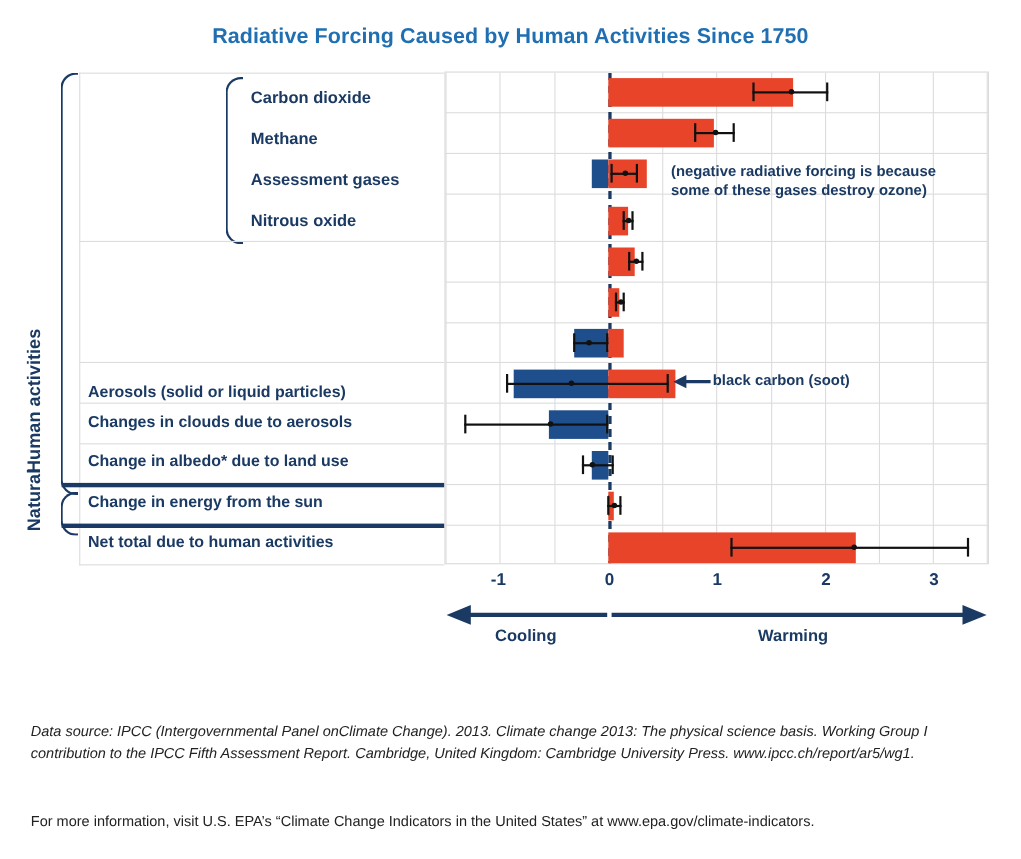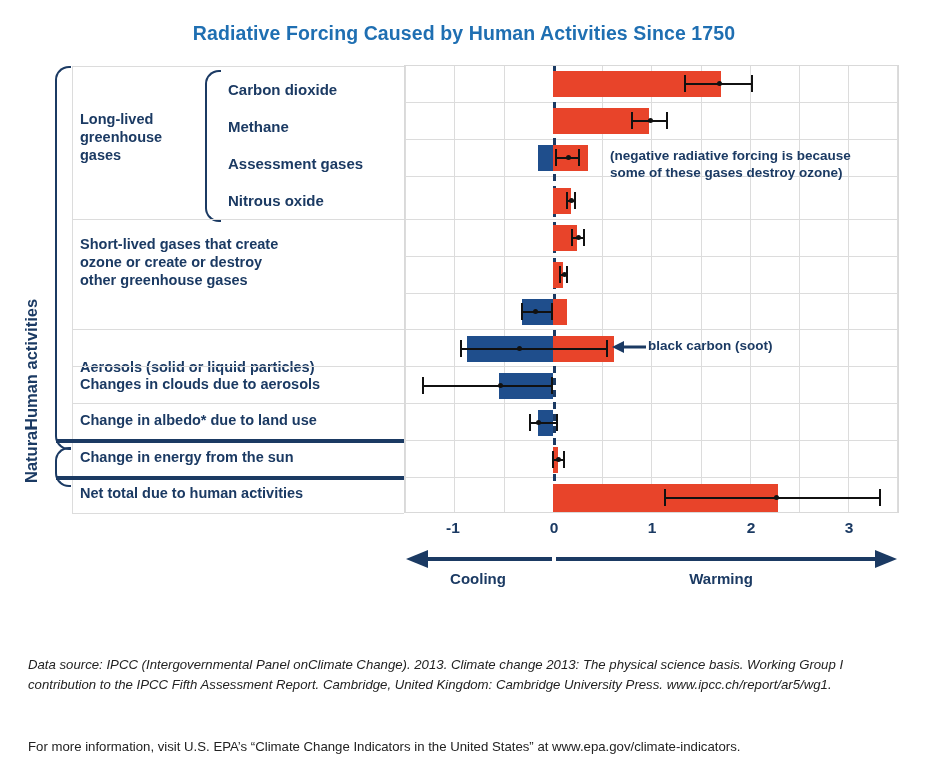--- a/index.html
+++ b/index.html
@@ -59,27 +59,21 @@
 
   <div class="vlabel" style="left:22px;top:430px;">Human activities</div>
   <div class="vlabel" style="left:22px;top:483px;">Natural</div>
 
   <div class="bracket" style="left:55px;top:66px;width:14px;height:380px;"></div>
 
   <div class="bracket" style="left:55px;top:447px;width:14px;height:36px;"></div>
 
   <div class="bracket" style="left:205px;top:70px;width:14px;height:148px;"></div>
 
-  <div class="rowlabel" style="top:110px;white-space:pre-line;">Long-lived
-greenhouse
-gases</div>
-  <div class="rowlabel" style="top:235px;white-space:pre-line;">Short-lived gases that create
-ozone or create or destroy
-other greenhouse gases</div>
-  <div class="rowlabel" style="top:358px;">Aerosols (solid or liquid particles)</div>
+  <div class="rowlabel" style="top:348px;">Aerosols (solid or liquid particles)</div>
   <div class="rowlabel" style="top:375px;">Changes in clouds due to aerosols</div>
   <div class="rowlabel" style="top:448px;">Change in energy from the sun</div>
   <div class="rowlabel" style="top:411px;">Change in albedo* due to land use</div>
   <div class="rowlabel" style="top:484px;">Net total due to human activities</div>
 
   <div class="sublabel" style="top:81px;">Carbon dioxide</div>
   <div class="sublabel" style="top:118px;">Methane</div>
   <div class="sublabel" style="top:155px;">Assessment gases</div>
   <div class="sublabel" style="top:192px;">Nitrous oxide</div>
 

